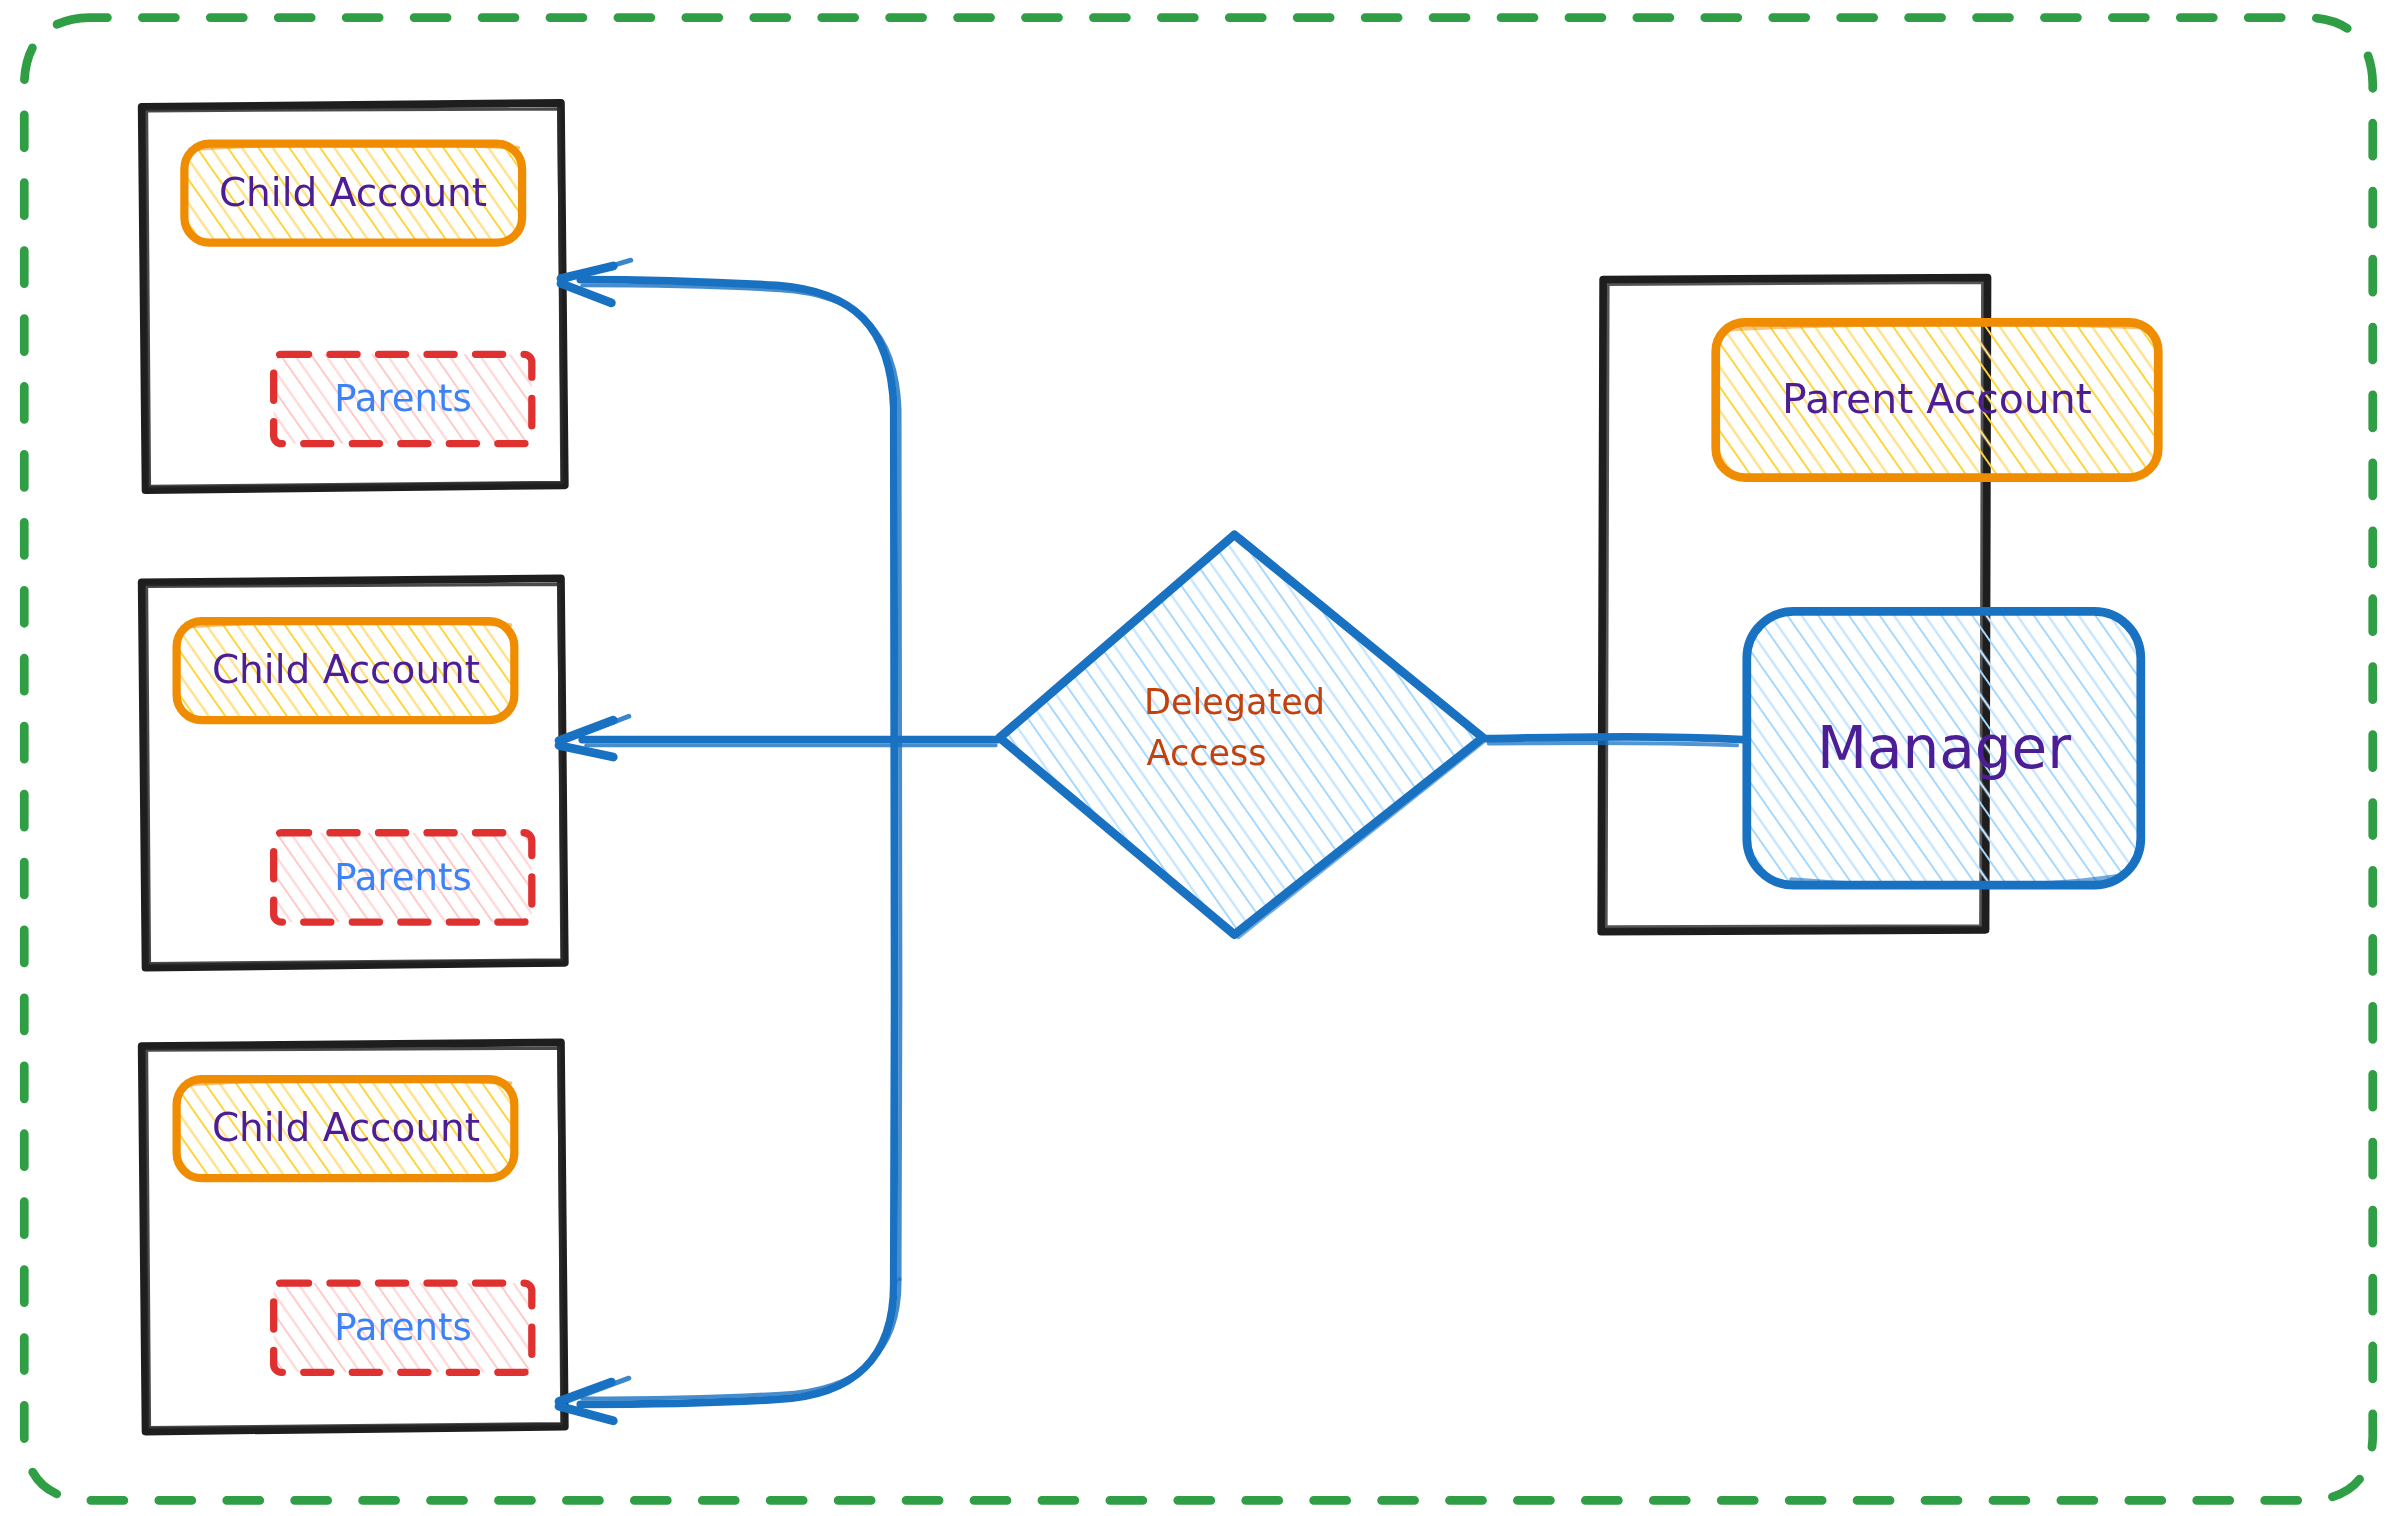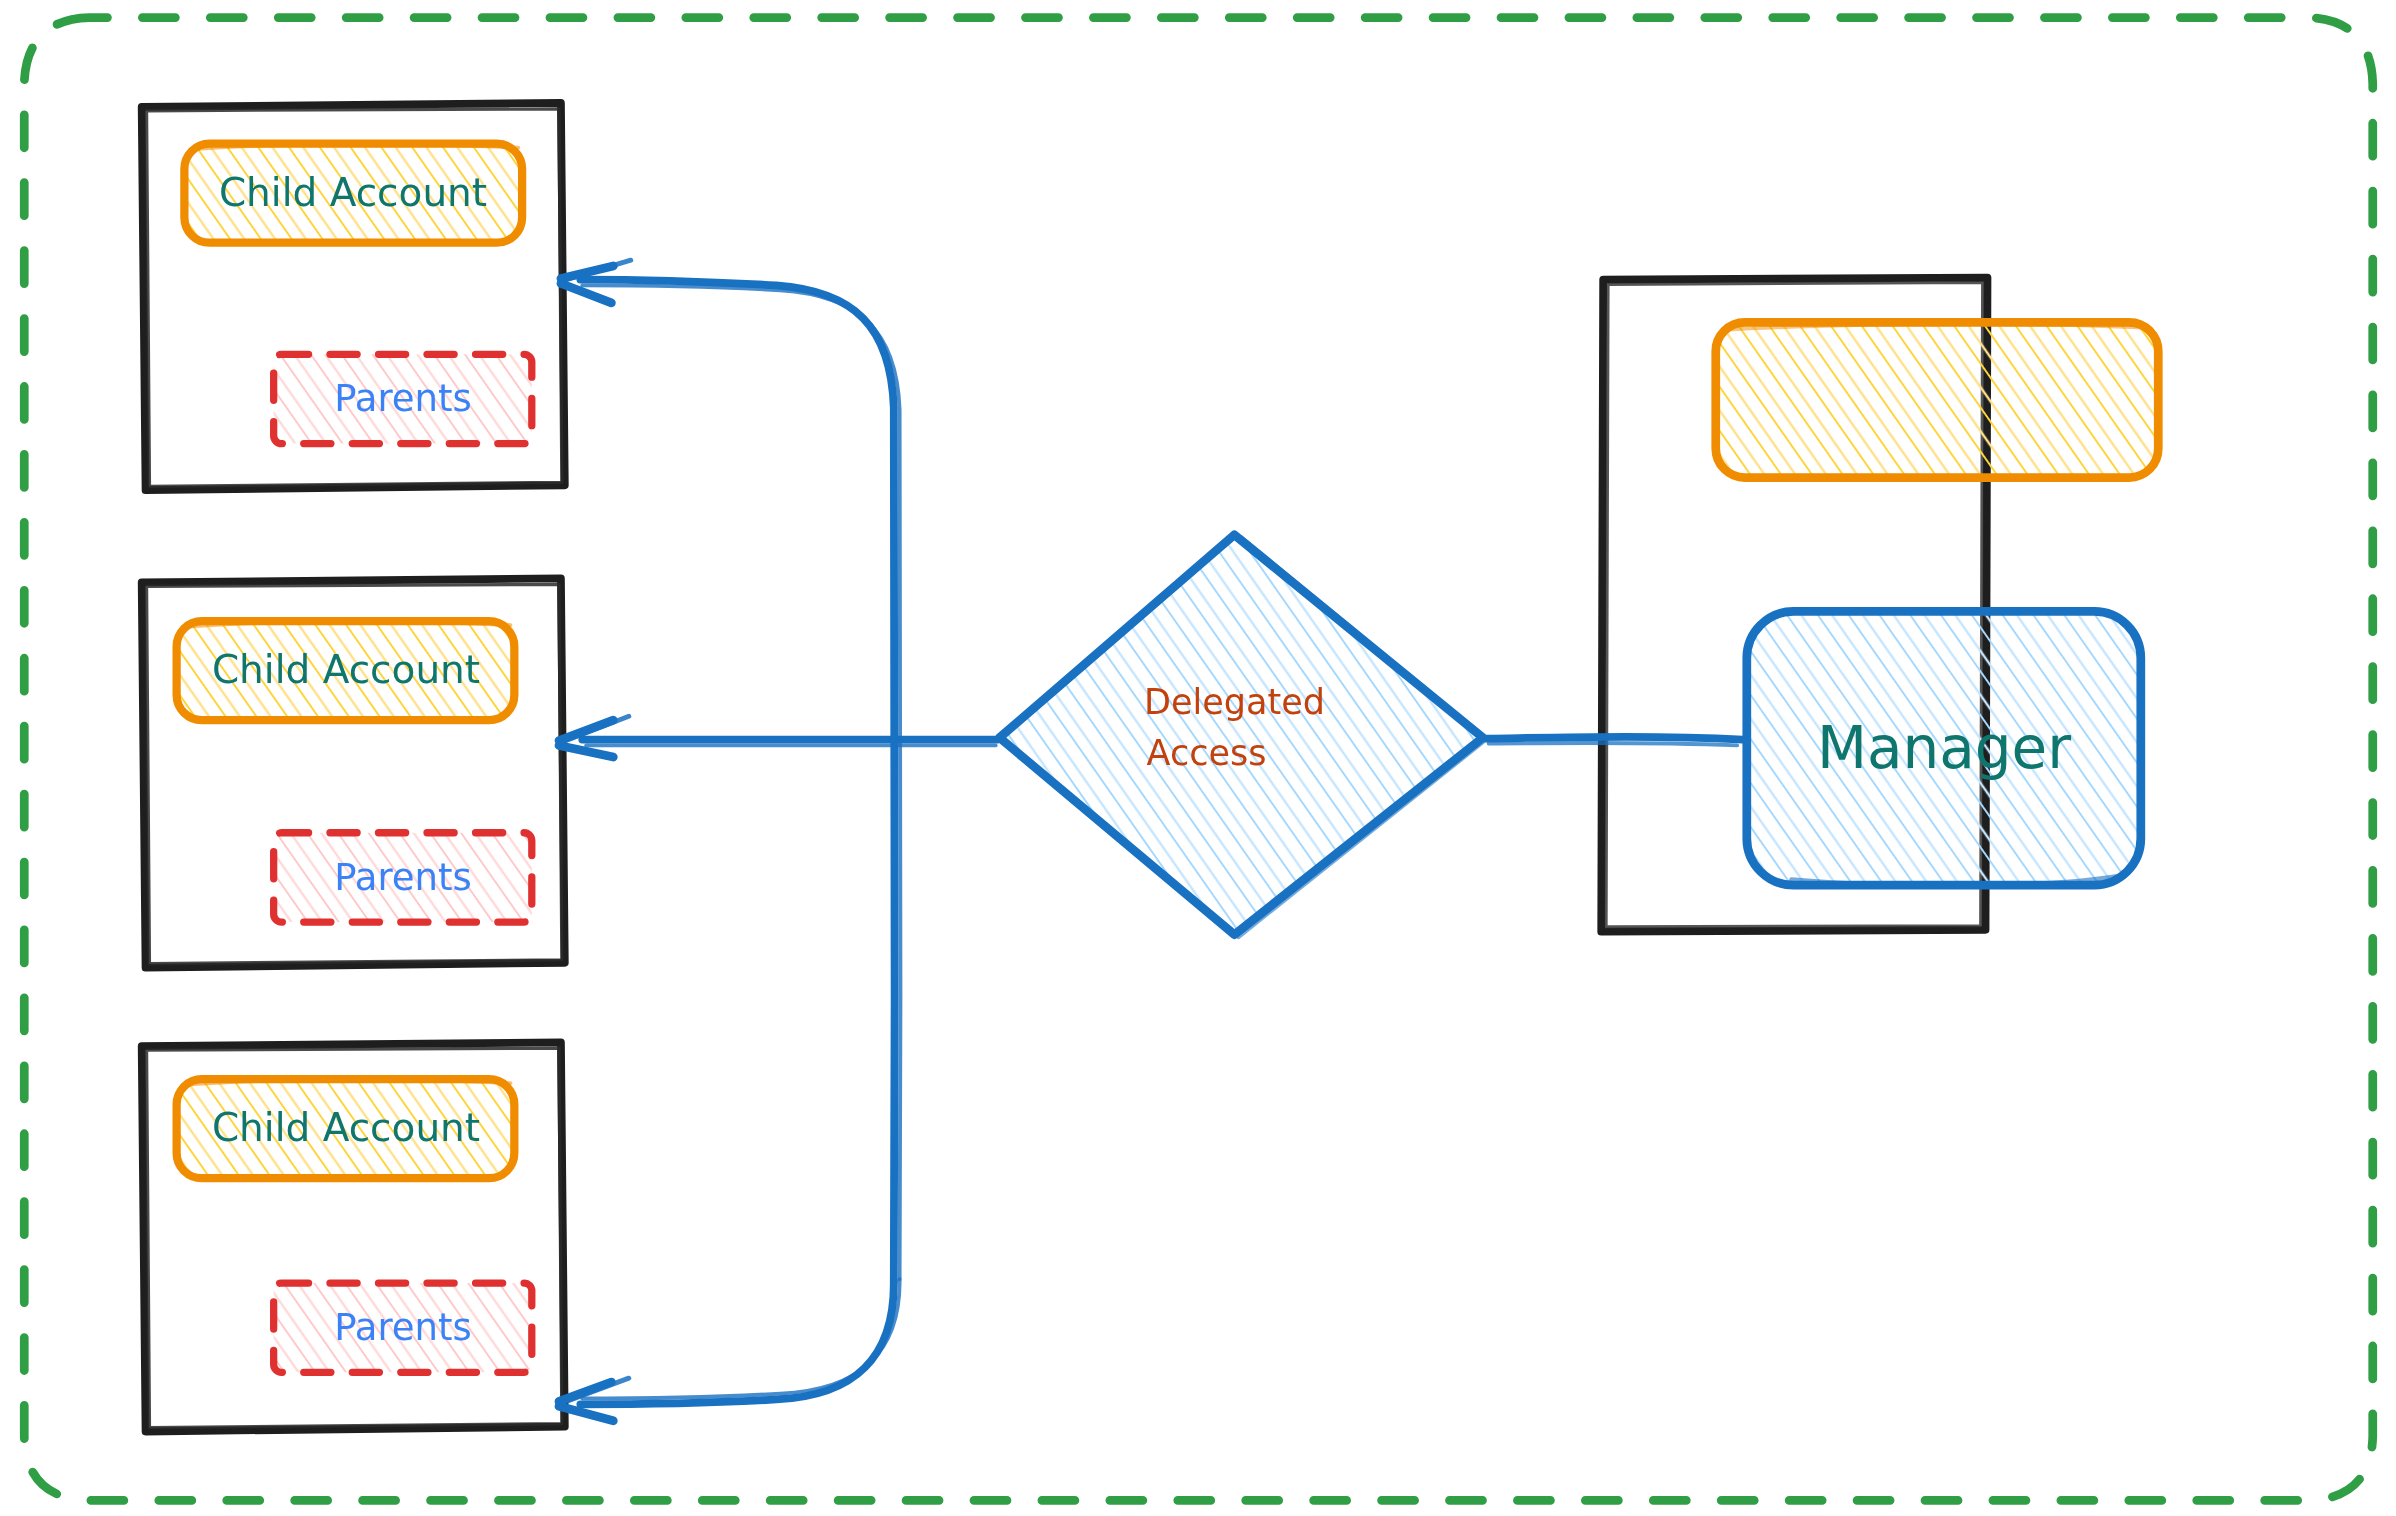--- a/index.html
+++ b/index.html
@@ -29,21 +29,21 @@
     position: absolute;
     display: flex;
     align-items: center;
     justify-content: center;
     text-align: center;
     pointer-events: none;
     font-family: "DejaVu Sans", sans-serif;
     white-space: pre-line;
     line-height: 1.18;
   }
-  .lbl-dark  { color: #0f766e; }
+  .lbl-dark  { color: #4c1d95; }
   .lbl-red   { color: #3b82f6; }
   .lbl-blue  { color: #c2410c; }
 </style>
 </head>
 <body>
 
 <div id="stage">
 
   <svg id="sketch" viewBox="0 0 2470 1563" xmlns="http://www.w3.org/2000/svg">
     <defs>
@@ -179,16 +179,17 @@
 
   <div class="lbl lbl-dark" style="left:177px; top:621px; width:338px; height:99px; font-size:39px;">Child Account</div>
   <div class="lbl lbl-red" style="left:274px; top:833px; width:258px; height:89px; font-size:37px;">Parents</div>
 
   <div class="lbl lbl-dark" style="left:177px; top:1079px; width:338px; height:99px; font-size:39px;">Child Account</div>
   <div class="lbl lbl-red" style="left:274px; top:1283px; width:258px; height:89px; font-size:37px;">Parents</div>
 
   <div class="lbl lbl-blue" style="left:1060px; top:679px; width:349px; height:47px; font-size:35px;">Delegated</div>
   <div class="lbl lbl-blue" style="left:1032px; top:730px; width:349px; height:47px; font-size:35px;">Access</div>
 
+  <div class="lbl lbl-dark" style="left:1716px; top:322px; width:442px; height:155px; font-size:41px;">Parent Account</div>
   <div class="lbl lbl-dark" style="left:1747px; top:611px; width:394px; height:274px; font-size:58px;">Manager</div>
 
 </div>
 
 
 </body></html>

